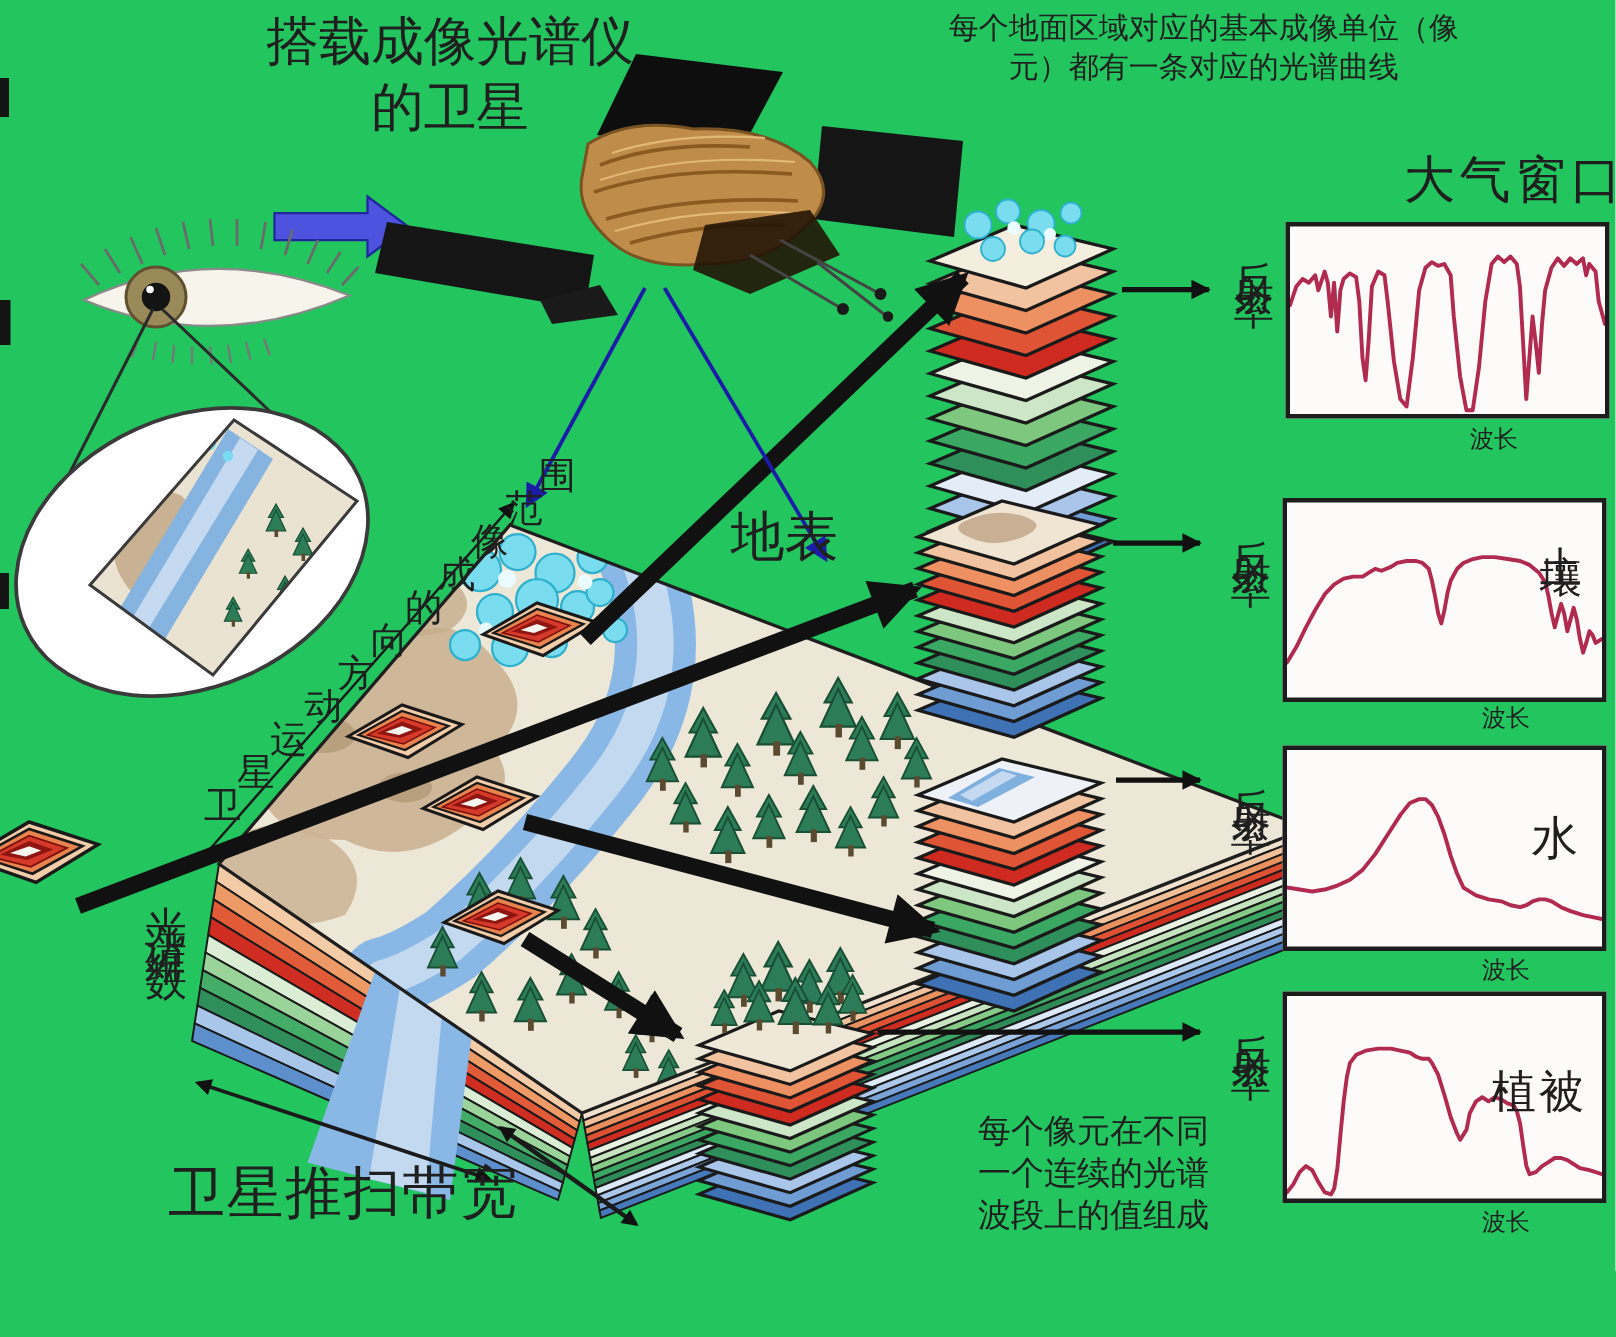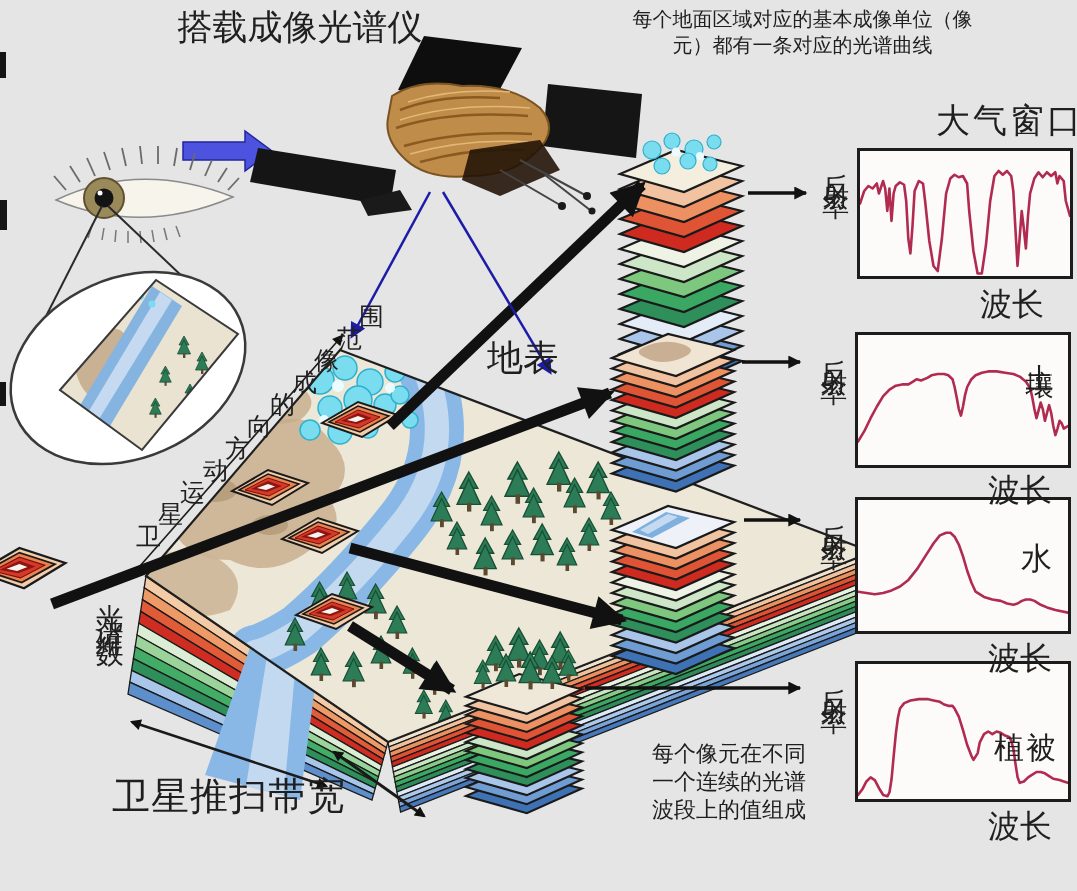--- a/index.html
+++ b/index.html
@@ -1,26 +1,26 @@
 <!DOCTYPE html>
 <html><head>
 <meta charset="utf-8">
 <style>
   html,body{margin:0;padding:0;background:#fff;}
-  .stage{position:relative;width:1077px;height:891px;background:#e5e5e5;overflow:hidden;
+  .stage{position:relative;width:1077px;height:891px;background:#22c55e;overflow:hidden;
          font-family:"Liberation Serif","DejaVu Serif",serif;color:#1f1f1f;}
   .stage svg.base{position:absolute;left:0;top:0;z-index:1;}
   .lbl{position:absolute;white-space:nowrap;z-index:3;line-height:1.25;}
   .center{text-align:center;}
   .v{writing-mode:vertical-rl;text-orientation:upright;}
   .chart{position:absolute;border:3px solid #1c1c1c;background:#fcfbf9;box-sizing:border-box;z-index:2;}
   .chart svg{position:absolute;left:0;top:0;width:100%;height:100%;}
   .chart .inlbl{position:absolute;z-index:3;}
   .ylab{letter-spacing:9px;font-size:27px;}
-  .xlab{font-size:32px;}
+  .xlab{font-size:16px;}
   .mchar{position:absolute;font-size:25px;z-index:3;}
 </style>
 </head>
 <body>
 
 <div class="stage">
 
 <svg class="base" width="1077" height="891" viewBox="0 0 1077 891">
   <defs>
     <marker id="headBig" viewBox="0 0 10 10" refX="8.5" refY="5" markerWidth="42" markerHeight="34" orient="auto" markerUnits="userSpaceOnUse">
@@ -355,20 +355,21 @@
   <g stroke="#111" stroke-width="3.5">
     <line x1="748" y1="193" x2="806" y2="193" marker-end="url(#headThin)"></line>
     <line x1="742" y1="362" x2="800" y2="362" marker-end="url(#headThin)"></line>
     <line x1="744" y1="520" x2="800" y2="520" marker-end="url(#headThin)"></line>
     <line x1="585" y1="688" x2="800" y2="688" marker-end="url(#headThin)"></line>
   </g>
 </svg>
 
 <div class="lbl center" style="left:100px;top:6px;width:400px;font-size:35px;">
   <div>搭载成像光谱仪</div>
+  <div>的卫星</div>
 </div>
 
 <div class="lbl center" style="left:543px;top:6px;width:519px;font-size:20px;line-height:1.3;">
   <div>每个地面区域对应的基本成像单位（像</div>
   <div>元）都有一条对应的光谱曲线</div>
 </div>
 
 
 <div class="lbl" style="left:487px;top:336px;font-size:36px;">地表</div>
 
@@ -421,17 +422,17 @@
   </svg>
   <div class="inlbl" style="right:16px;top:38px;font-size:31px;">水</div>
 </div>
 <div class="lbl xlab" style="left:988px;top:638px;">波长</div>
 
 <div class="lbl v ylab" style="left:816px;top:667px;">反射率</div>
 <div class="chart" style="left:855px;top:661px;width:216px;height:141px;">
   <svg viewBox="0 0 100 100" preserveAspectRatio="none">
     <path fill="none" stroke="#b12a50" stroke-width="2.6" vector-effect="non-scaling-stroke" stroke-linejoin="round" stroke-linecap="round" d="M0,97 L2,93 L4,87 L6,84 L8,86 L10,92 L12,97 L14,98 L15,95 L16,85 L17,68 L18,52 L19,40 L20,33 L22,29 L25,27 L29,26 L33,26 L36,27 L39,28 L41,30 L43,31 L45,31 L46,33 L48,39 L50,49 L52,60 L54,68 L55,71 L57,66 L58,58 L60,52 L62,50 L64,52 L66,50 L68,51 L70,53 L72,54 L73,57 L74,63 L75,74 L76,84 L77,88 L79,87 L81,84 L83,82 L85,80 L87,80 L89,81 L91,83 L93,85 L96,86 L98,87 L100,88"></path>
   </svg>
-  <div class="inlbl" style="right:10px;top:44px;font-size:30px;letter-spacing:2px;margin-top:20px;">植被</div>
+  <div class="inlbl" style="right:10px;top:44px;font-size:30px;letter-spacing:2px;">植被</div>
 </div>
 <div class="lbl xlab" style="left:988px;top:806px;">波长</div>
 
 </div>
 
 </body></html>

